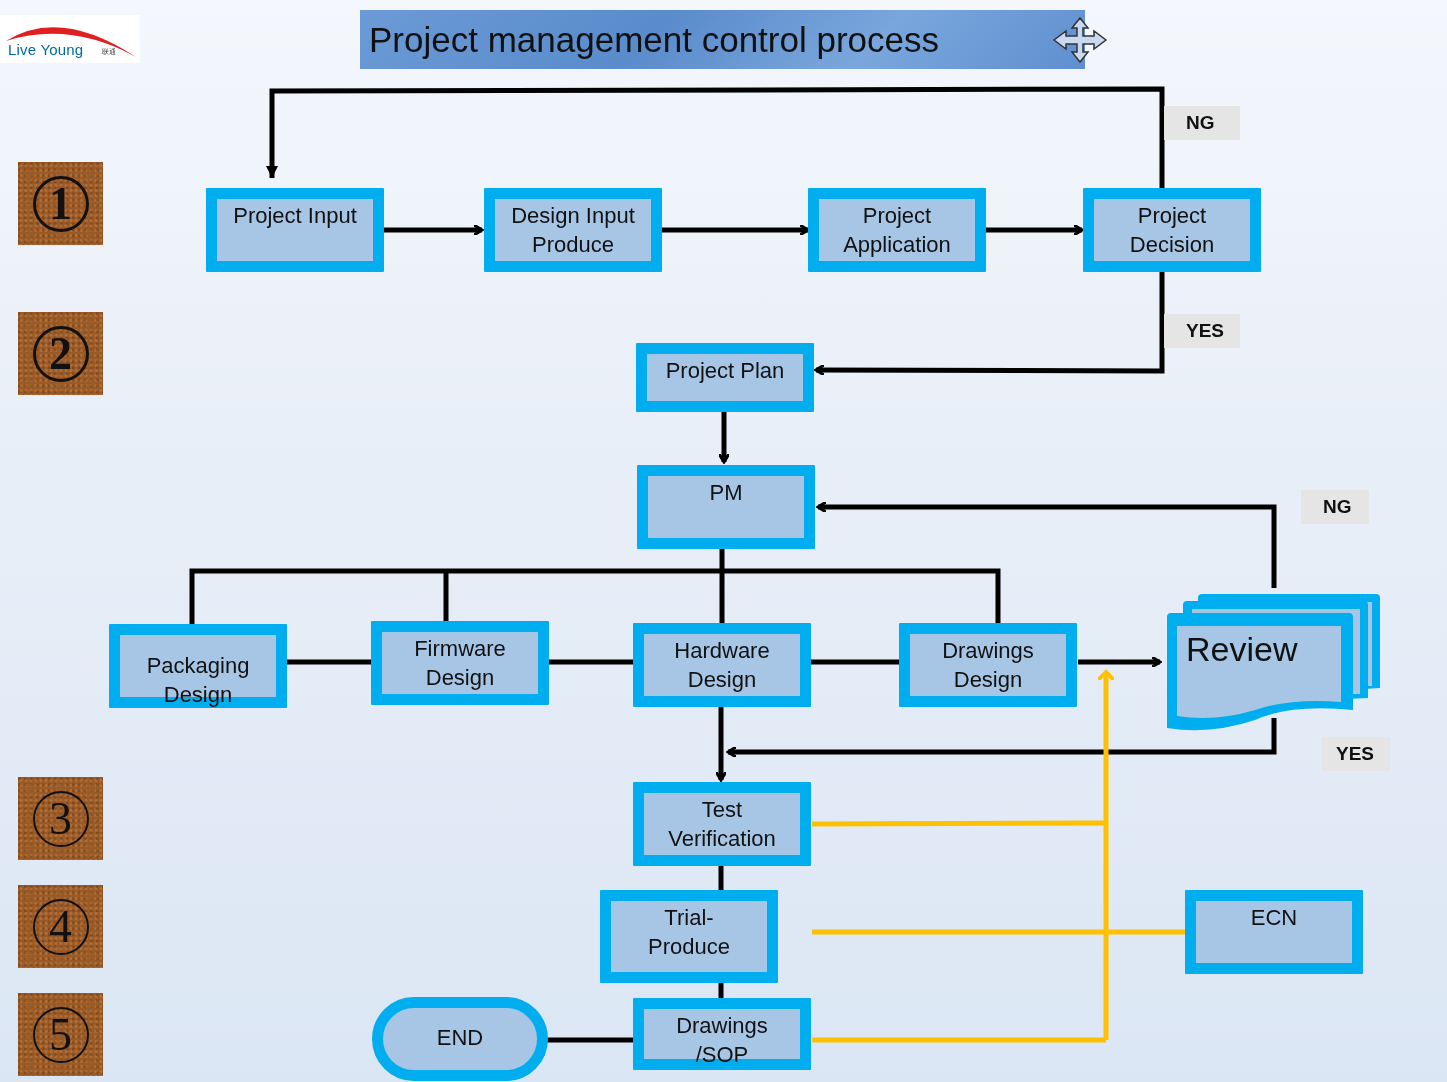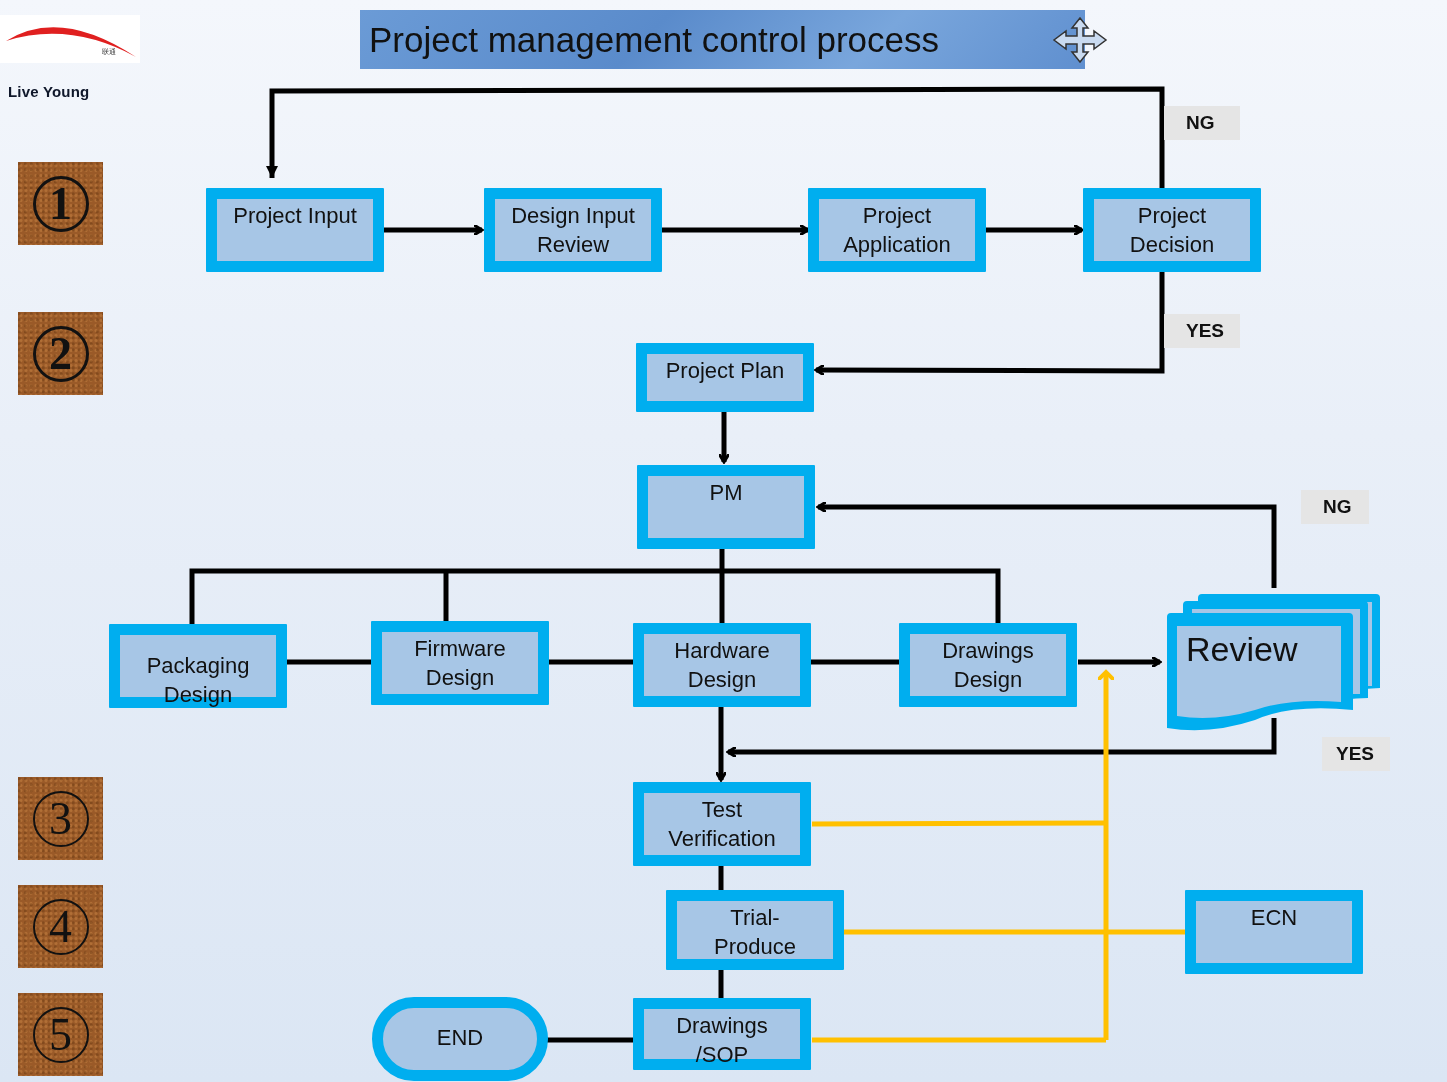--- a/index.html
+++ b/index.html
@@ -3,21 +3,21 @@
 <meta charset="utf-8">
 <style>
   html, body { margin: 0; padding: 0; }
   body {
     width: 1447px; height: 1082px; position: relative; overflow: hidden;
     background: linear-gradient(to bottom, #f4f7fc 0%, #e9eff8 40%, #dbe6f4 100%);
     font-family: "Liberation Sans", sans-serif;
   }
   .logo { position: absolute; left: 0; top: 15px; width: 140px; height: 48px; background: #fff; }
   .logo svg { position: absolute; left: 0; top: 0; }
-  .logo .logo-text { position: absolute; left: 8px; top: 26px; font-size: 15px; font-weight: bold; color: #0f172a; letter-spacing: 0.2px; margin-top: 42px; }
+  .logo .logo-text { position: absolute; left: 8px; top: 26px; font-size: 15px; font-weight: normal; color: #0369a1; letter-spacing: 0.2px; }
   .logo .logo-cn { position: absolute; left: 102px; top: 32px; font-size: 7px; color: #333; }
 
   .title-bar {
     position: absolute; left: 360px; top: 10px; width: 725px; height: 59px;
     background: linear-gradient(135deg, #6b9bd6 0%, #5a8bcb 40%, #79a6dc 70%, #5f8fcf 100%);
   }
   .title-text { position: absolute; left: 9px; top: 10px; font-size: 35px; color: #111; }
   .move-icon { position: absolute; left: 1050px; top: 16px; }
 
   .step-badge {
@@ -141,21 +141,21 @@
     <path d="M1207 602 L1372 602 L1372 686 L1207 686 Z" fill="#a7c6e6"></path>
     <path d="M1183 605 Q1183 601 1187 601 L1364 601 Q1368 601 1368 605 L1368 698 Q1320 700 1290 708 L1183 708 Z" fill="#00aeef"></path>
     <path d="M1192 609 L1360 609 L1360 694 L1192 694 Z" fill="#a7c6e6"></path>
     <path d="M1167 617 Q1167 613 1171 613 L1349 613 Q1353 613 1353 617 L1353 710 Q1290 704 1255 720 Q1210 735 1167 728 Z" fill="#00aeef"></path>
     <path d="M1177 626 L1341 626 L1341 702 Q1290 698 1255 710 Q1215 722 1177 716 Z" fill="#a7c6e6"></path>
   </g>
 </svg>
 
 <div class="node" style="left:206px;top:188px;width:178px;height:84px">Project Input</div>
 <div class="node" style="left:484px;top:188px;width:178px;height:84px;white-space:pre-line">Design Input
-Review</div>
+Produce</div>
 <div class="node" style="left:808px;top:188px;width:178px;height:84px;white-space:pre-line">Project
 Application</div>
 <div class="node" style="left:1083px;top:188px;width:178px;height:84px;white-space:pre-line">Project
 Decision</div>
 
 <div class="node" style="left:636px;top:343px;width:178px;height:69px">Project Plan</div>
 <div class="node" style="left:637px;top:465px;width:178px;height:84px">PM</div>
 
 <div class="node" style="left:109px;top:624px;width:178px;height:84px;white-space:pre-line;padding-top:16px">Packaging
 Design</div>
@@ -163,21 +163,21 @@
 Design</div>
 <div class="node" style="left:633px;top:623px;width:178px;height:84px;white-space:pre-line">Hardware
 Design</div>
 <div class="node" style="left:899px;top:623px;width:178px;height:84px;white-space:pre-line">Drawings
 Design</div>
 
 <span class="review-text">Review</span>
 
 <div class="node" style="left:633px;top:782px;width:178px;height:84px;white-space:pre-line">Test
 Verification</div>
-<div class="node" style="left:666px;top:890px;width:178px;height:80px;white-space:pre-line">Trial-
+<div class="node" style="left:600px;top:890px;width:178px;height:93px;white-space:pre-line">Trial-
 Produce</div>
 <div class="node" style="left:633px;top:998px;width:178px;height:72px;white-space:pre-line">Drawings
 /SOP</div>
 <div class="node" style="left:1185px;top:890px;width:178px;height:84px">ECN</div>
 <div class="node end" style="left:372px;top:997px;width:176px;height:84px">END</div>
 
 <div class="label-box" style="left:1164px;top:106px;width:76px;height:34px">NG</div>
 <div class="label-box" style="left:1164px;top:314px;width:76px;height:34px">YES</div>
 <div class="label-box" style="left:1301px;top:490px;width:68px;height:34px">NG</div>
 <div class="label-box" style="left:1322px;top:737px;width:68px;height:34px;padding-left:14px">YES</div>

